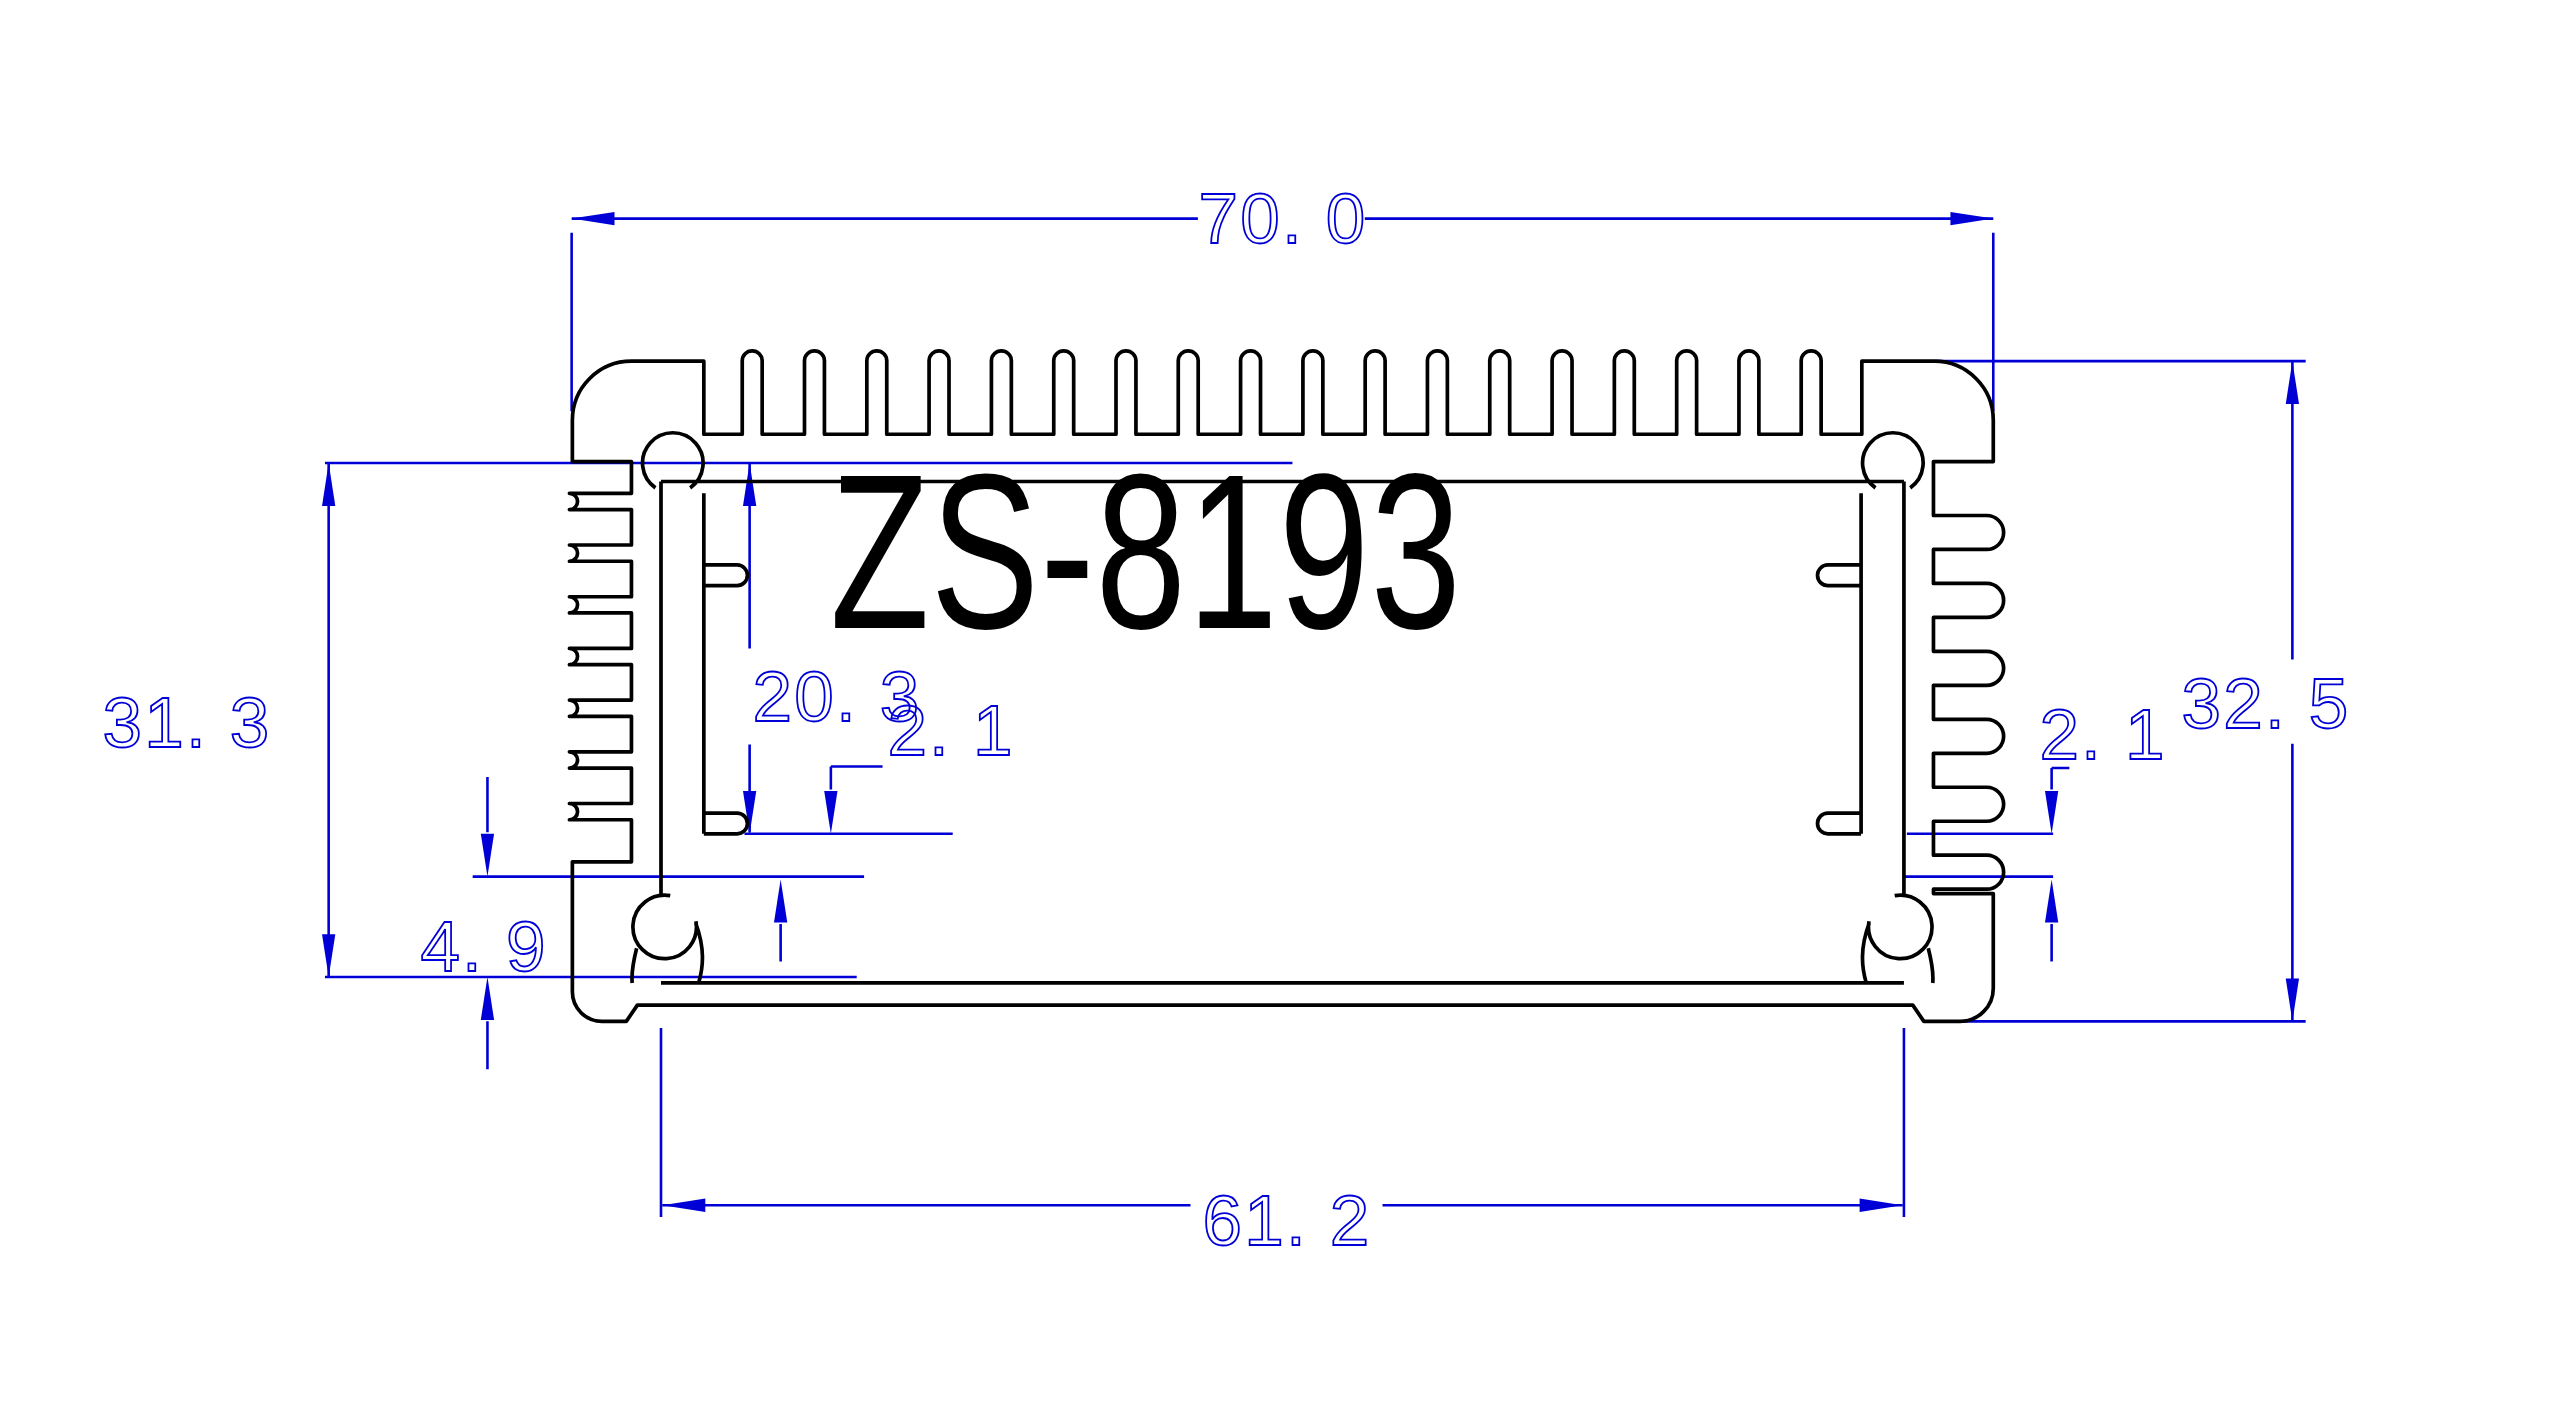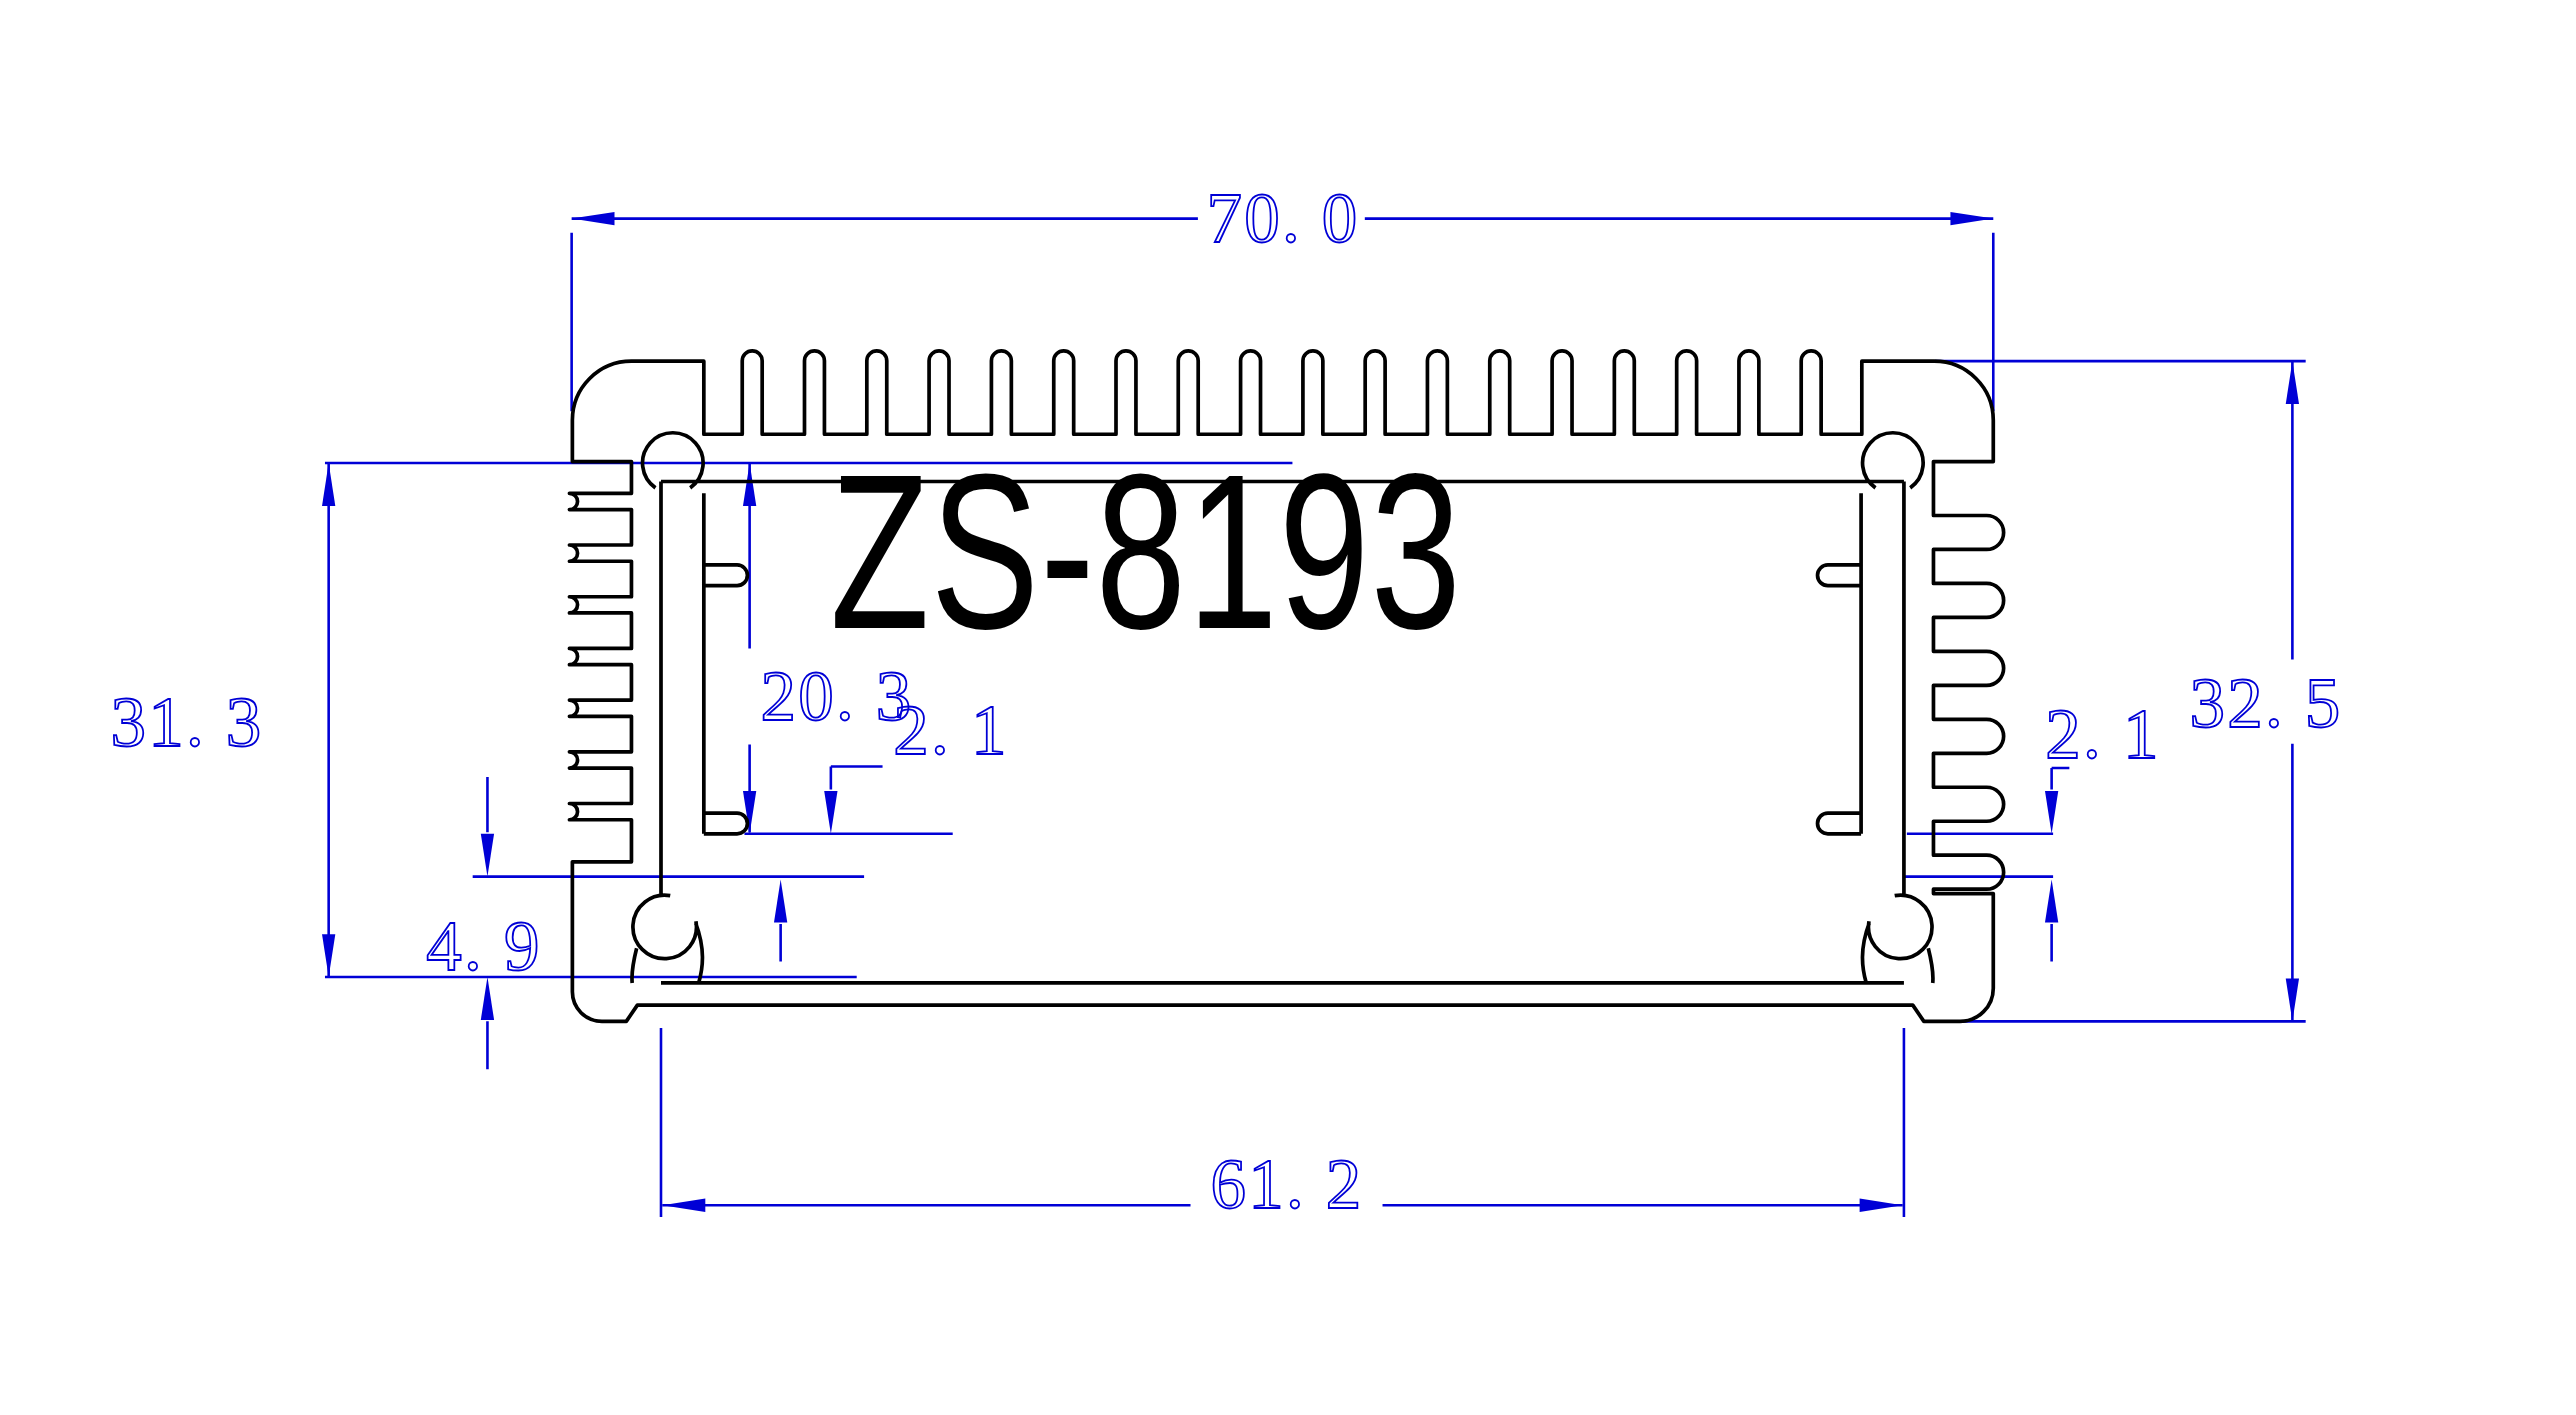--- a/index.html
+++ b/index.html
@@ -1,20 +1,20 @@
 <!DOCTYPE html>
 <html style="font-size:11.8px"><head>
 <meta charset="utf-8">
 <style>
   html,body{margin:0;padding:0;background:#ffffff;}
   #stage{position:relative;width:2576px;height:1415px;background:#ffffff;overflow:hidden;
          font-family:"DejaVu Serif", serif;}
   #drawing-svg{position:absolute;left:0;top:0;}
   .dim{position:absolute;transform:translate(-50%,-50%);color:#0000d6;
-       font-family:Liberation Serif, serif;font-size:71px;letter-spacing:2.2px;white-space:nowrap;
+       font-family:Liberation Sans, sans-serif;font-size:71px;letter-spacing:2.2px;white-space:nowrap;
        line-height:1;}
   @supports (-webkit-text-stroke: 1px black){
     .dim{color:transparent;-webkit-text-stroke:1.8px #0000d6;}
   }
   #title{position:absolute;transform:translate(-50%,-50%) scaleX(0.74);color:#000;
          font-family:"Liberation Sans", sans-serif;font-size:220px;font-weight:400;
          letter-spacing:1.5px;white-space:nowrap;line-height:1;}
 </style>
 </head>
 <body>
@@ -83,18 +83,18 @@
       M2611,1284 C2617,1308 2618,1321 2617,1331"></path>
   </svg>
 
   <div id="title" style="left:1146px;top:552px">ZS-8193</div>
 
   <div class="dim" style="left:1283px;top:218px">70. 0</div>
   <div class="dim" style="left:187px;top:722px">31. 3</div>
   <div class="dim" style="left:837px;top:696px">20. 3</div>
   <div class="dim" style="left:951px;top:730px">2. 1</div>
   <div class="dim" style="left:484px;top:946px">4. 9</div>
-  <div class="dim" style="left:1287px;top:1184px">61. 2</div>
+  <div class="dim" style="left:1287px;top:1220px">61. 2</div>
   <div class="dim" style="left:2103px;top:734px">2. 1</div>
   <div class="dim" style="left:2266px;top:703px">32. 5</div>
 
 </div>
 
 
 </body></html>

